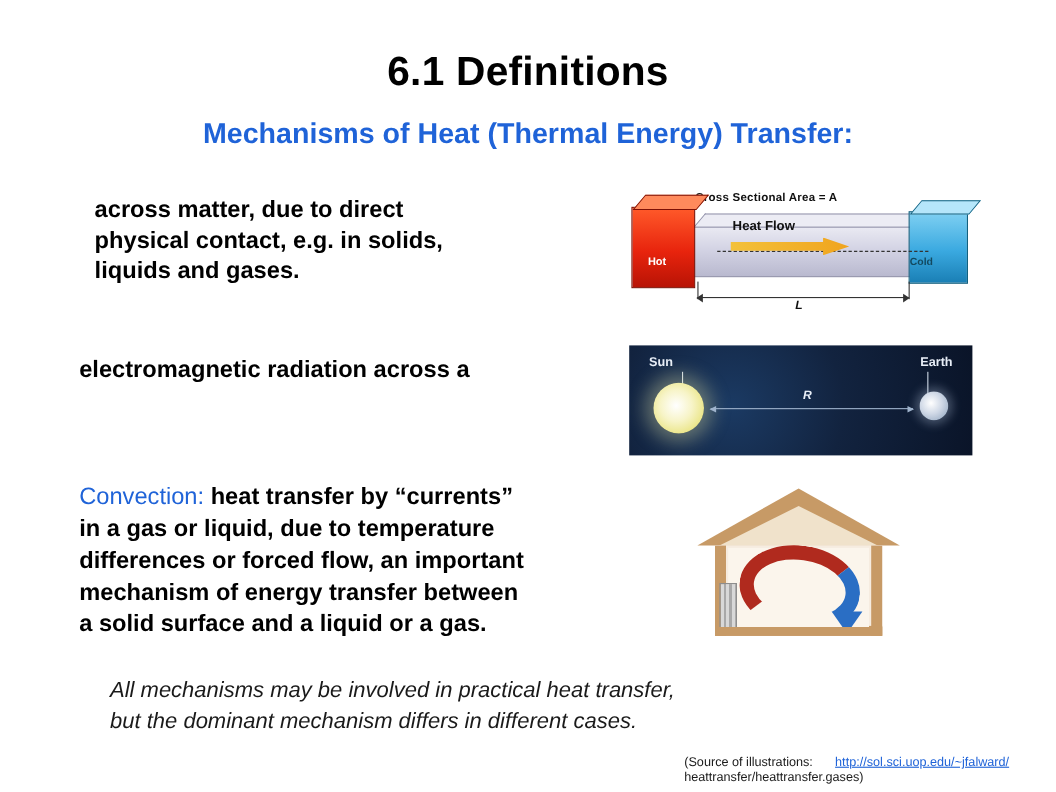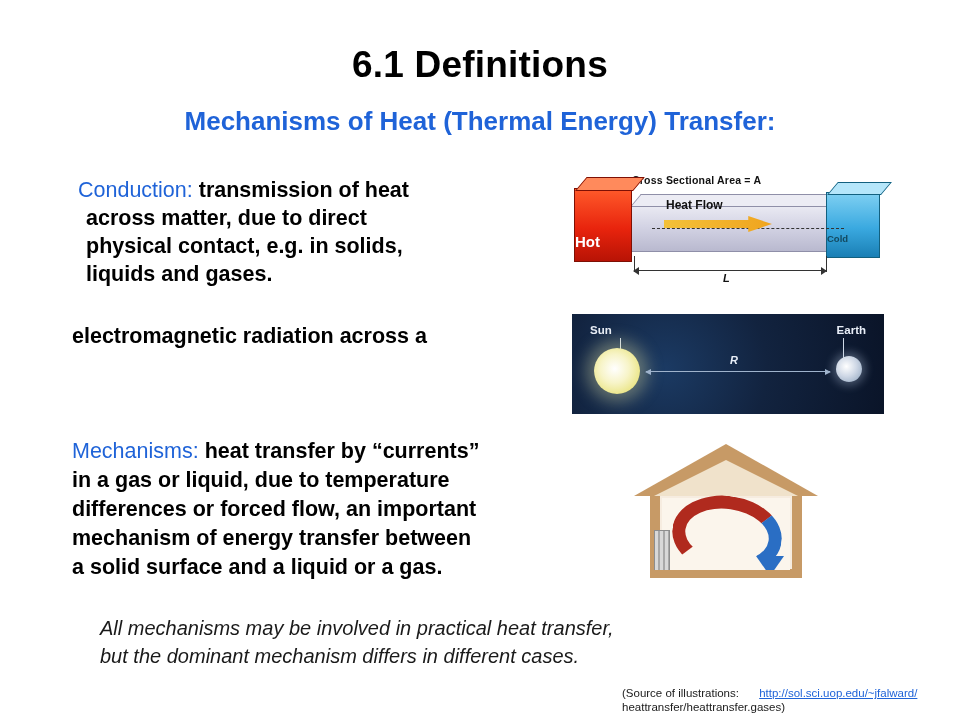--- a/index.html
+++ b/index.html
@@ -161,23 +161,23 @@
     top: -12px;
     width: 56px;
     height: 12px;
     background: #ff8a5c;
     border: 1px solid #7e1004;
     transform: skewX(-40deg);
     transform-origin: bottom left;
   }
   .hot-label {
     position: absolute;
-    left: 0;
+    left: 14px;
     top: 44px;
-    font-size: 15px;
+    font-size: 10px;
     font-weight: bold;
     color: #ffffff;
   }
   .cold-block {
     position: absolute;
     left: 258px;
     top: 20px;
     width: 52px;
     height: 64px;
     background: linear-gradient(180deg,#7fd0f2 0%,#3aa9e0 55%,#1a7fb5 100%);
@@ -435,35 +435,32 @@
 </head>
 <body>
 
 <div class="slide">
 
   <div class="title">6.1 Definitions</div>
 
   <div class="subtitle">Mechanisms of Heat (Thermal Energy) Transfer:</div>
 
   <div class="block" id="conduction-text">
-    <div>
-      <span class="kw">Conduction:</span><span class="bodytext"> transmission of heat</span>
-    </div>
     <div class="bodytext l2">across matter, due to direct</div>
     <div class="bodytext l2">physical contact, e.g. in  solids,</div>
     <div class="bodytext l2">liquids and gases.</div>
   </div>
 
   <div class="block" id="radiation-text">
     <div class="bodytext">electromagnetic radiation across a</div>
   </div>
 
   <div class="block" id="convection-text">
     <div>
-      <span class="kw">Mechanisms:</span><span class="bodytext"> heat transfer by “currents”</span>
+      <span class="kw">Convection:</span><span class="bodytext"> heat transfer by “currents”</span>
     </div>
     <div class="bodytext">in a gas or liquid, due to temperature</div>
     <div class="bodytext">differences or forced flow, an important</div>
     <div class="bodytext">mechanism of energy transfer between</div>
     <div class="bodytext">a solid surface and a liquid or a gas.</div>
   </div>
 
   <div class="block" id="summary-note">
     <div>All mechanisms may be involved in practical heat transfer,</div>
     <div>but the dominant mechanism differs in different cases.</div>

